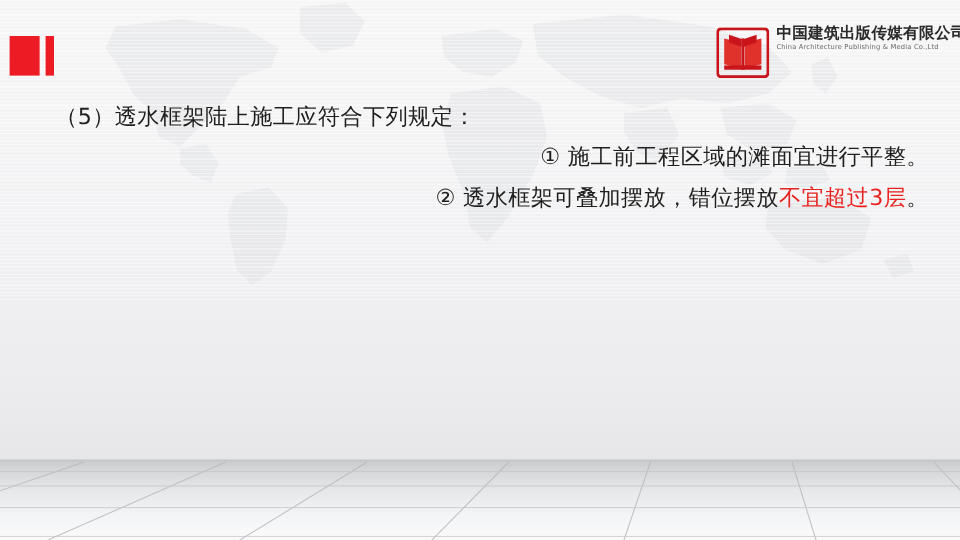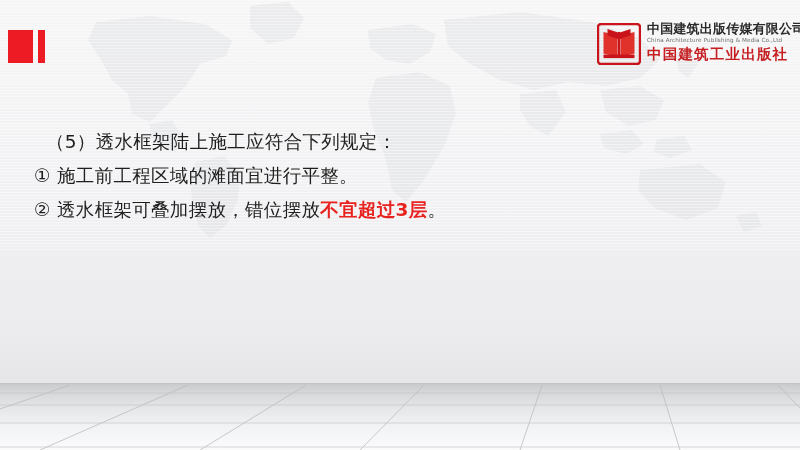--- a/index.html
+++ b/index.html
@@ -171,28 +171,27 @@
     line-height: 31px;
     color: #1f1f1f;
     letter-spacing: 0.3px;
     white-space: nowrap;
   }
   .para.wrap {
     white-space: normal;
   }
   .para.indent {
     padding-left: 12px;
-    margin-top: 44px;
   }
   .para.gap-top {
     margin-top: 3px;
+    text-align: right;
   }
   .hl {
     color: #e8221f;
-    font-weight: bold;
   }
 </style>
 </head>
 <body>
 
 <div id="slide">
 
   <svg class="map-watermark" viewBox="0 0 800 250" preserveAspectRatio="none" aria-hidden="true">
     <g fill="#dfe0e2" opacity="0.95">
 
@@ -234,21 +233,20 @@
         <path d="M6.5 9 L20.5 12.5 L20.5 34 L6.5 30.5 Z" fill="#e0312b"></path>
         <path d="M23.5 12.5 L37.5 9 L37.5 30.5 L23.5 34 Z" fill="#e0312b"></path>
         <path d="M10.5 6 L21 9.5 L21 16 L10.5 12.5 Z" fill="#c8141a"></path>
         <path d="M23 9.5 L33.5 6 L33.5 12.5 L23 16 Z" fill="#c8141a"></path>
         <rect x="20.8" y="9" width="2.4" height="26" fill="#c8141a"></rect>
         <rect x="6.5" y="31.5" width="31" height="3.6" fill="#c8141a"></rect>
       </svg>
       <div class="logo-texts">
         <div class="logo-cn1">中国建筑出版传媒有限公司</div>
         <div class="logo-en">China Architecture Publishing &amp; Media Co.,Ltd</div>
-        <div class="logo-cn2">中国建筑工业出版社</div>
       </div>
     </div>
   </div>
 
   <div class="content">
 
     <div class="para indent">（5）透水框架陆上施工应符合下列规定：</div>
 
     <div class="para gap-top">
       <span>①</span><span> 施工前工程区域的滩面宜进行平整。</span>

